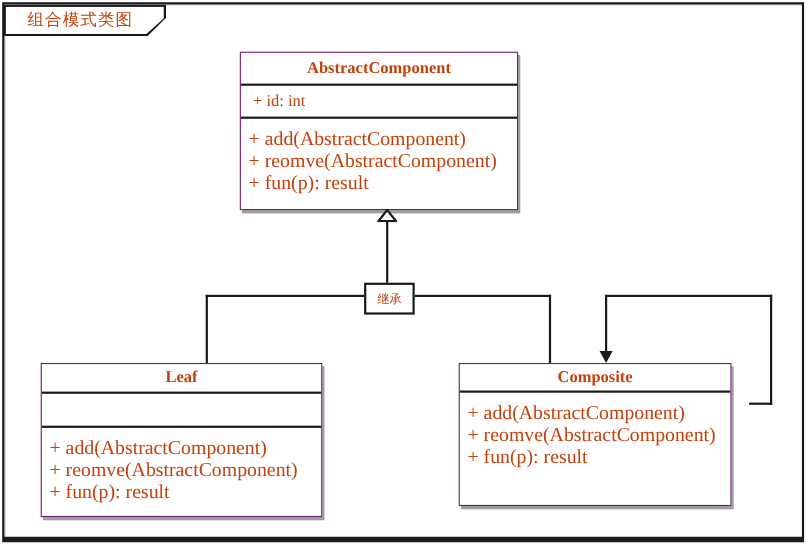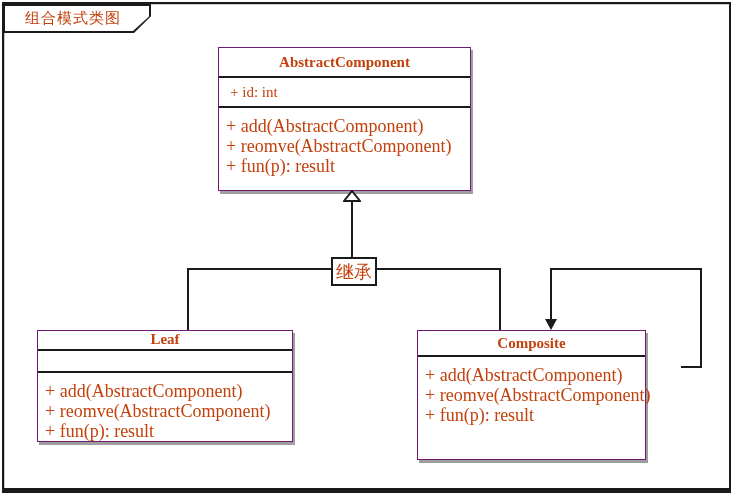--- a/index.html
+++ b/index.html
@@ -52,21 +52,21 @@
   .rel-label {
     position: absolute;
     left: 331px; top: 257px;
     width: 46px; height: 29px;
     background: #ffffff;
     border: 2px solid #1a1a1a;
     box-sizing: border-box;
     display: flex;
     align-items: center;
     justify-content: center;
-    font-size: 18px;
+    font-size: 11px;
     z-index: 5;
   }
   
   .class-box {
     position: absolute;
     background: #ffffff;
     border: 1px solid #701a75;
     box-sizing: border-box;
     box-shadow: 2px 3px 0 rgba(0,0,0,0.38);
     z-index: 2;
@@ -95,24 +95,24 @@
     padding: 8px 0 0 7px;
     line-height: 20px;
     flex: 1;
   }
   .class-methods div { white-space: nowrap; }
 
   
   .box-abstract { left: 218px; top: 47px;  width: 253px; height: 144px; }
   .box-abstract .class-title  { height: 28px; }
   .box-abstract .class-attrs  { height: 28px; }
-  .box-leaf     { left: 37px;  top: 330px; width: 256px; height: 112px; }
+  .box-leaf     { left: 37px;  top: 330px; width: 256px; height: 140px; }
   .box-leaf .class-title      { height: 25px; }
   .box-leaf .class-attrs      { height: 29px; }
-  .box-composite{ left: 417px; top: 330px; width: 229px; height: 130px; }
+  .box-composite{ left: 417px; top: 330px; width: 248px; height: 130px; }
   .box-composite .class-title { height: 24px; }
   .box-composite .class-attrs { height: 28px; }
 </style>
 </head>
 <body>
 
 <div class="canvas">
 
   <div class="frame"></div>
 

